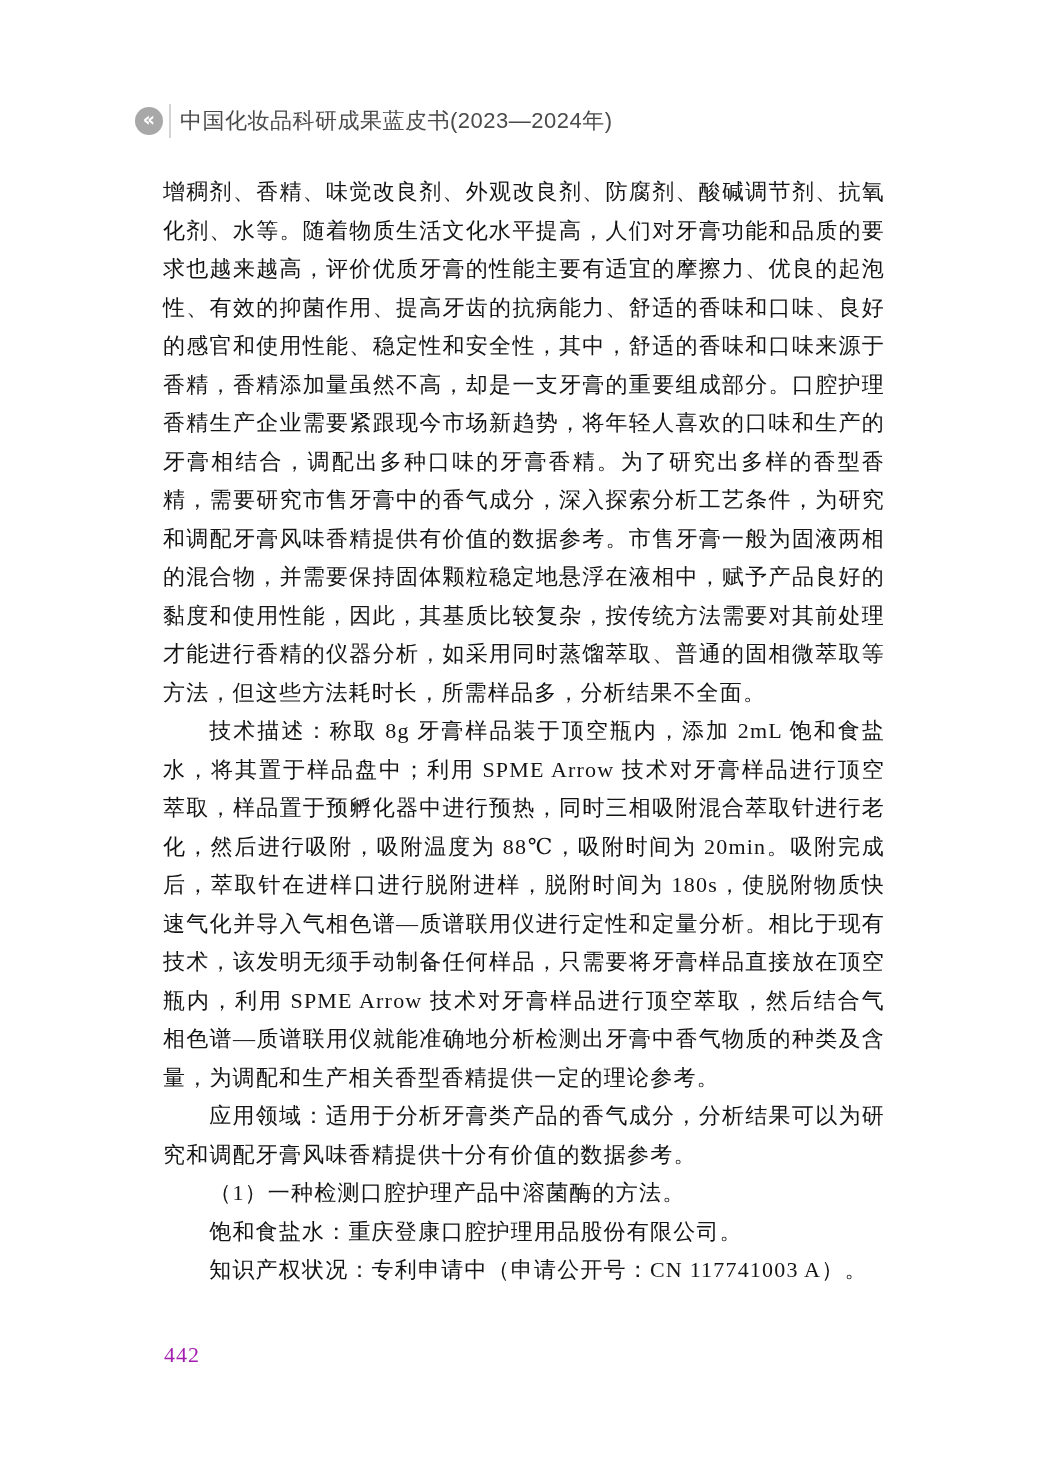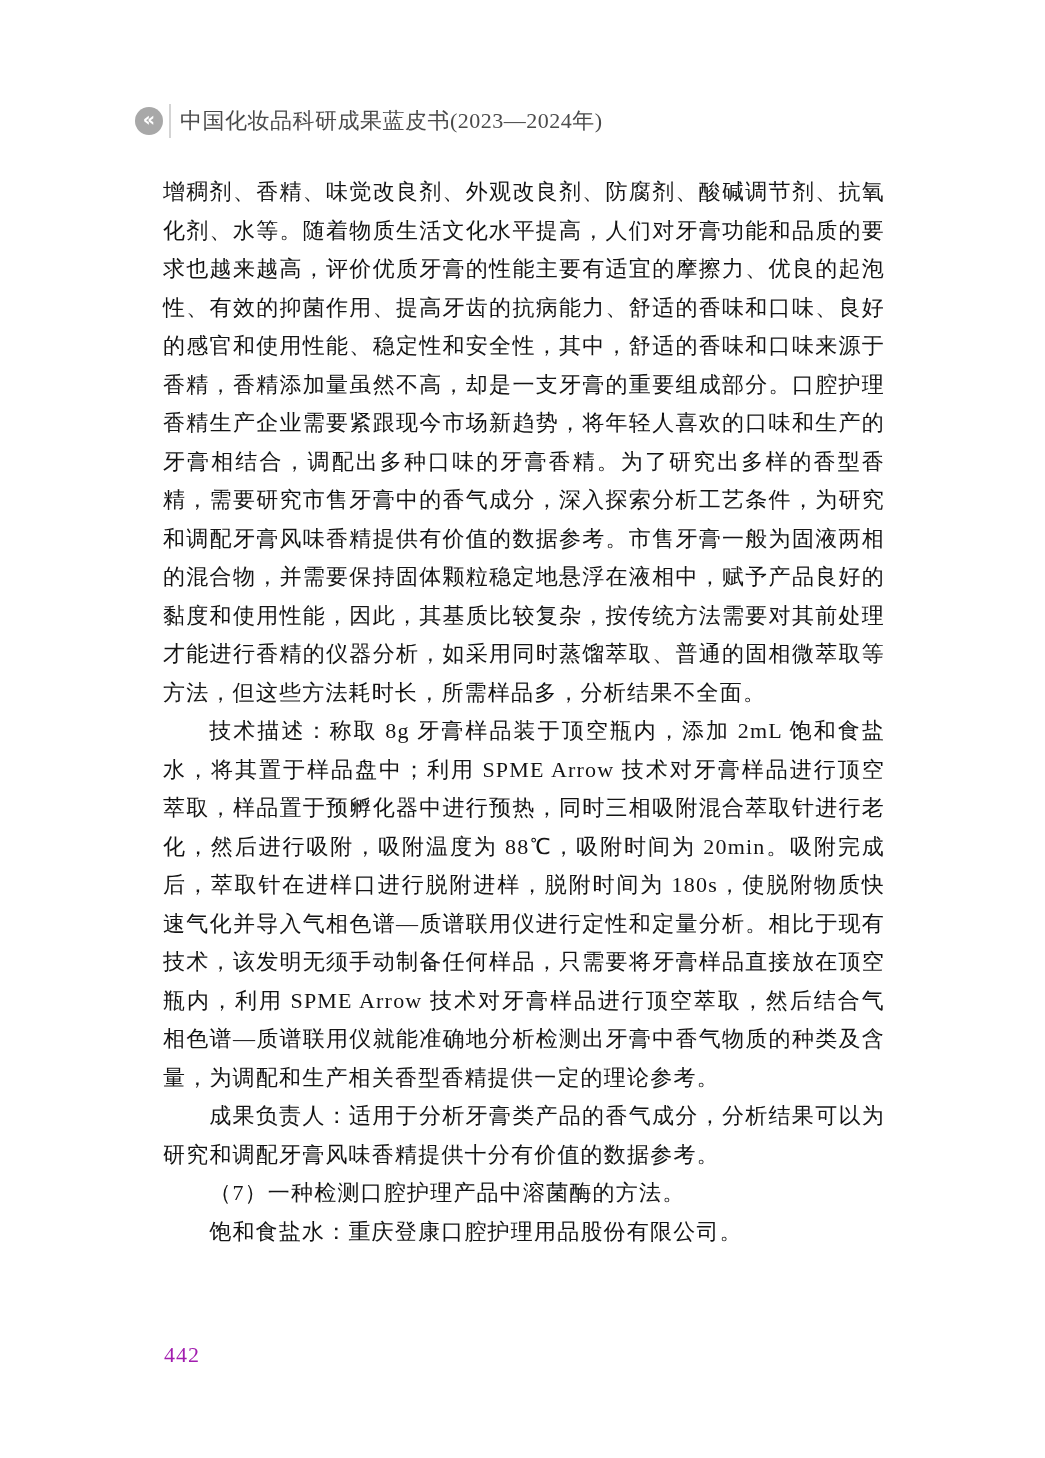--- a/index.html
+++ b/index.html
@@ -38,33 +38,32 @@
   }
   .header-divider {
     width: 2px;
     height: 34px;
     background: #d4d4d4;
     margin-left: 6px;
     margin-right: 9px;
     flex: 0 0 auto;
   }
   .header-title {
-    font-family: Liberation Serif, serif;
+    font-family: Liberation Sans, sans-serif;
     font-size: 22px;
     font-weight: normal;
     color: #4a4a4a;
     letter-spacing: 0.5px;
     white-space: nowrap;
   }
   .page-content {
     position: absolute;
     left: 163px;
     top: 173px;
     width: 722px;
-    font-family: Liberation Serif, serif;
   }
   .para {
     font-size: 22px;
     line-height: 38.5px;
     color: #141414;
     text-align: justify;
     letter-spacing: 1.2px;
     word-break: break-all;
   }
   .para.indent { text-indent: 2.1em; }
@@ -84,20 +83,21 @@
 
   <header class="page-header">
     <span class="nav-circle">«</span>
     <span class="header-divider"></span>
     <h1 class="header-title">中国化妆品科研成果蓝皮书(2023—2024年)</h1>
   </header>
 
   <main class="page-content">
     <p class="para">增稠剂、香精、味觉改良剂、外观改良剂、防腐剂、酸碱调节剂、抗氧化剂、水等。随着物质生活文化水平提高，人们对牙膏功能和品质的要求也越来越高，评价优质牙膏的性能主要有适宜的摩擦力、优良的起泡性、有效的抑菌作用、提高牙齿的抗病能力、舒适的香味和口味、良好的感官和使用性能、稳定性和安全性，其中，舒适的香味和口味来源于香精，香精添加量虽然不高，却是一支牙膏的重要组成部分。口腔护理香精生产企业需要紧跟现今市场新趋势，将年轻人喜欢的口味和生产的牙膏相结合，调配出多种口味的牙膏香精。为了研究出多样的香型香精，需要研究市售牙膏中的香气成分，深入探索分析工艺条件，为研究和调配牙膏风味香精提供有价值的数据参考。市售牙膏一般为固液两相的混合物，并需要保持固体颗粒稳定地悬浮在液相中，赋予产品良好的黏度和使用性能，因此，其基质比较复杂，按传统方法需要对其前处理才能进行香精的仪器分析，如采用同时蒸馏萃取、普通的固相微萃取等方法，但这些方法耗时长，所需样品多，分析结果不全面。</p>
     <p class="para indent">技术描述：称取 8g 牙膏样品装于顶空瓶内，添加 2mL 饱和食盐水，将其置于样品盘中；利用 SPME Arrow 技术对牙膏样品进行顶空萃取，样品置于预孵化器中进行预热，同时三相吸附混合萃取针进行老化，然后进行吸附，吸附温度为 88℃，吸附时间为 20min。吸附完成后，萃取针在进样口进行脱附进样，脱附时间为 180s，使脱附物质快速气化并导入气相色谱—质谱联用仪进行定性和定量分析。相比于现有技术，该发明无须手动制备任何样品，只需要将牙膏样品直接放在顶空瓶内，利用 SPME Arrow 技术对牙膏样品进行顶空萃取，然后结合气相色谱—质谱联用仪就能准确地分析检测出牙膏中香气物质的种类及含量，为调配和生产相关香型香精提供一定的理论参考。</p>
-    <p class="para indent">成果负责人：适用于分析牙膏类产品的香气成分，分析结果可以为研究和调配牙膏风味香精提供十分有价值的数据参考。</p>
-    <p class="para indent">（7）一种检测口腔护理产品中溶菌酶的方法。</p>
+    <p class="para indent">应用领域：适用于分析牙膏类产品的香气成分，分析结果可以为研究和调配牙膏风味香精提供十分有价值的数据参考。</p>
+    <p class="para indent">（1）一种检测口腔护理产品中溶菌酶的方法。</p>
     <p class="para indent">饱和食盐水：重庆登康口腔护理用品股份有限公司。</p>
+    <p class="para indent">知识产权状况：专利申请中（申请公开号：CN 117741003 A）。</p>
   </main>
 
   <span class="page-number">442</span>
 
 </div>
 
 </body></html>

